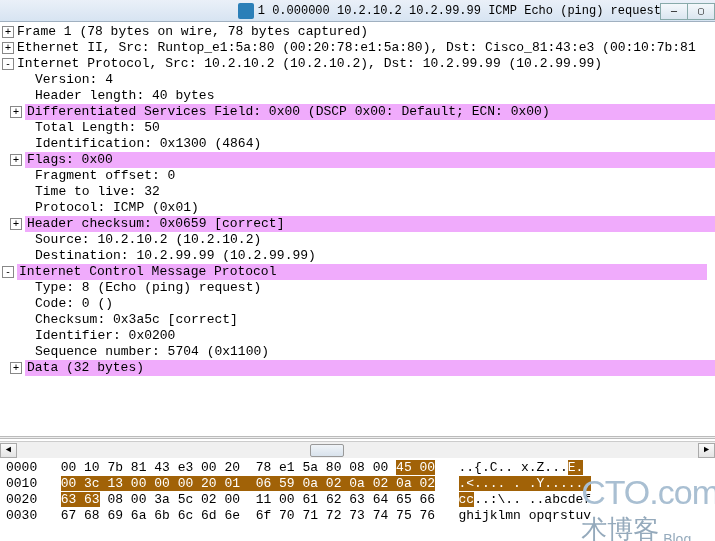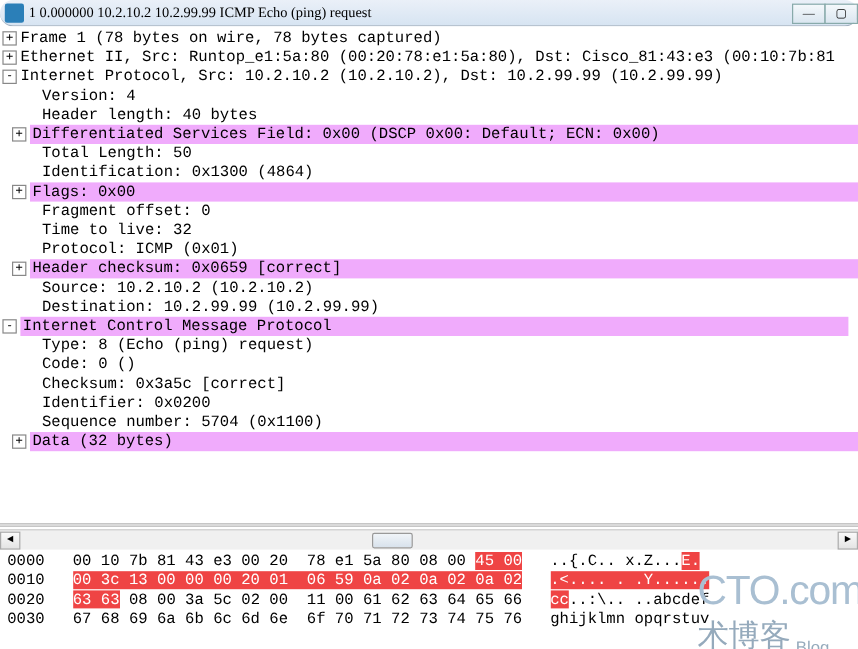--- a/index.html
+++ b/index.html
@@ -1,35 +1,35 @@
 <!DOCTYPE html>
 <html><head>
 <meta charset="utf-8">
 <style>
   * { margin:0; padding:0; box-sizing:border-box; }
   body { font-family:"Courier New",monospace; font-size:13px; background:#fff; color:#000; width:715px; height:541px; overflow:hidden; position:relative; }
-  .titlebar { height:22px; background:linear-gradient(#eaf0f8,#d7e4f2); border-bottom:1px solid #a0b0c0; display:flex; align-items:center; justify-content:space-between; font-family:Liberation Serif, serif; font-size:12px;border-radius:11px; }
+  .titlebar { height:22px; background:linear-gradient(#eaf0f8,#d7e4f2); border-bottom:1px solid #a0b0c0; display:flex; align-items:center; justify-content:flex-end; font-family:Liberation Mono, monospace; font-size:12px; }
   .titlebar .left { display:flex; align-items:center; padding-left:4px; gap:4px; }
   .app-icon { width:16px; height:16px; background:#2b7fb8; border-radius:2px; display:inline-block; }
   .win-btns { display:flex; }
   .win-btn { width:28px; height:17px; margin-top:1px; border:1px solid #8aa; background:linear-gradient(#f4f8fb,#dae6f0); display:flex; align-items:center; justify-content:center; font-size:10px; margin-left:-1px; }
   .win-btn.max { width:28px; }
   .tree { height:412px; overflow:auto; white-space:nowrap; padding:2px 0; }
   .row { display:flex; align-items:center; line-height:16px; }
   .exp { width:12px; height:12px; border:1px solid #888; display:inline-flex; align-items:center; justify-content:center; font-size:10px; margin-right:3px; cursor:pointer; font-family:monospace; flex:none; }
   .sp { display:inline-block; width:15px; flex:none; }
   .bnd { background:#f0abfc; display:inline-block; min-width:690px; padding:0 2px; }
   .hr { height:3px; border-top:1px solid #bbb; border-bottom:1px solid #bbb; margin:2px 0; background:#eee; }
   .scrollbar-h { height:17px; background:#f0f0f0; border-top:1px solid #ccc; display:flex; align-items:center; }
   .sb-btn { width:17px; height:15px; border:1px solid #aaa; background:linear-gradient(#fafafa,#e4e4e4); display:flex; align-items:center; justify-content:center; font-size:9px; }
   .sb-track { flex:1; height:15px; position:relative; }
   .sb-thumb { position:absolute; left:43%; width:34px; height:13px; top:1px; border:1px solid #999; background:linear-gradient(#f0f4f8,#d8e2ec); border-radius:2px; }
   .hex { padding:2px 6px; line-height:16px; font-variant-numeric:tabular-nums; }
   .hexline { white-space:pre; }
-  .sel { background:#ef4444; color:#fff; }
+  .sel { background:#a16207; color:#fff; }
   .watermark { position:absolute; right:-4px; bottom:-6px; font-family:"Segoe UI",sans-serif; pointer-events:none; }
   .wm-big { font-size:34px; color:#a9bfd2; letter-spacing:-1px; }
   .wm-cn { font-size:26px; color:#95aabc; }
   .wm-blog { font-size:14px; color:#95aabc; margin-left:4px; vertical-align:bottom; }
 </style>
 </head>
 <body>
 
 <div class="titlebar">
   <div class="left">

